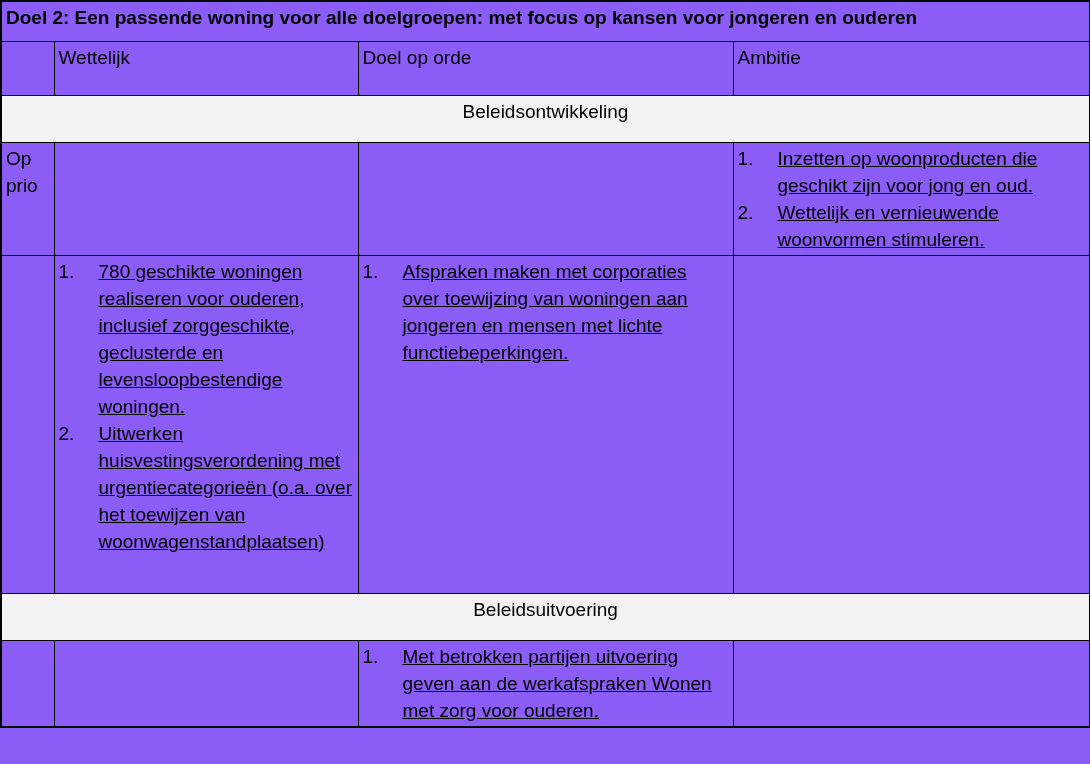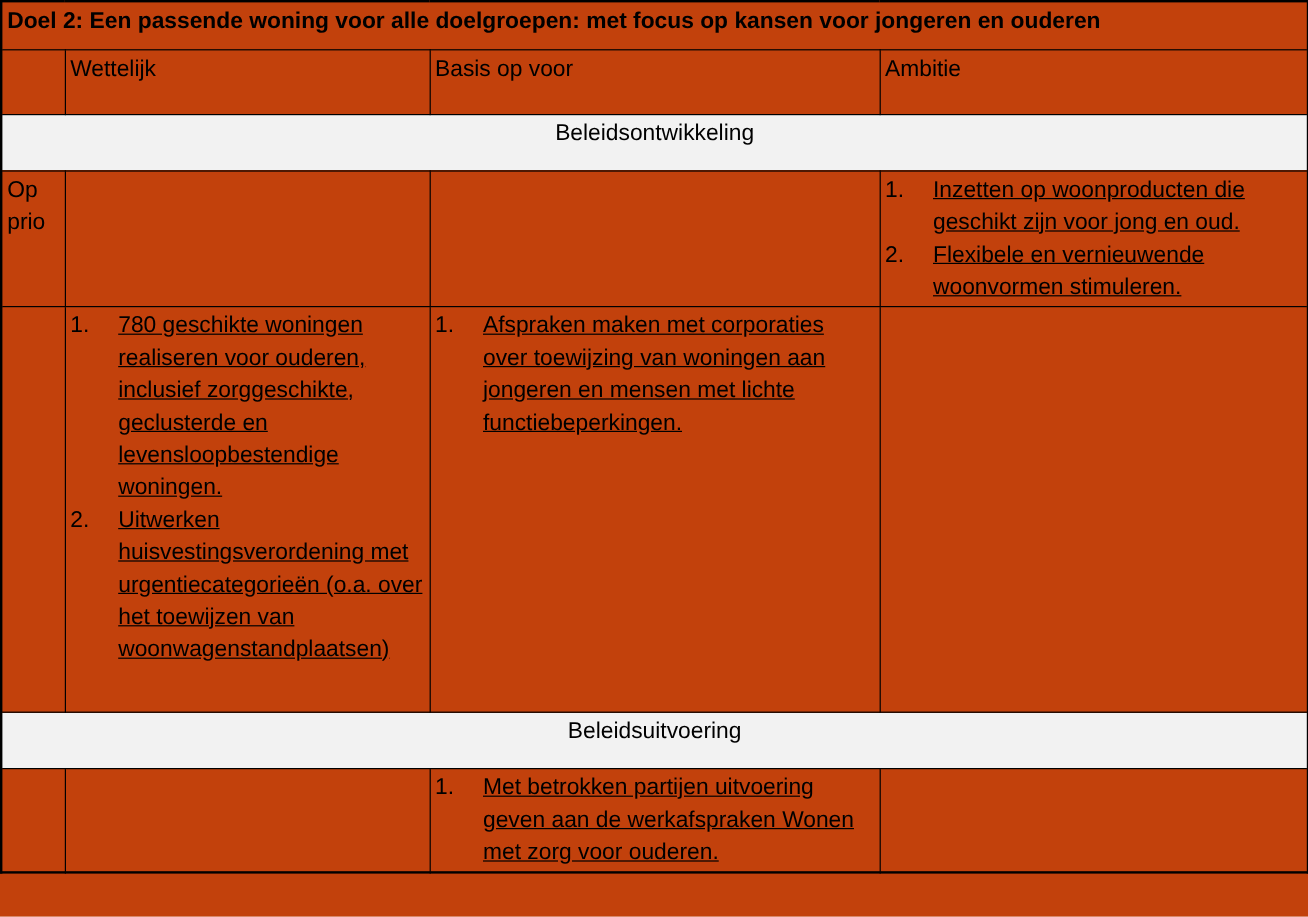--- a/index.html
+++ b/index.html
@@ -6,21 +6,21 @@
     margin: 0;
     padding: 0;
     background: #ffffff;
     color: #000000;
     font-family: "Liberation Sans", "DejaVu Sans", sans-serif;
   }
   .page {
     width: 1090px;
     height: 764px;
     overflow: hidden;
-    background: #c2410c;
+    background: #8b5cf6;
     box-sizing: border-box;
   }
   table.policy {
     width: 1089px;
     border-collapse: collapse;
     table-layout: fixed;
     border: 2px solid #000000;
   }
   table.policy td {
     border: 1px solid #000000;
@@ -81,40 +81,40 @@
     </colgroup>
 
     <tbody>
         <tr class="r-title">
       <td colspan="4" class="title-cell">Doel 2: Een passende woning voor alle doelgroepen: met focus op kansen voor jongeren en ouderen</td>
     </tr>
 
     <tr class="r-header">
       <td></td>
       <td>Wettelijk</td>
-      <td>Basis op voor</td>
+      <td>Doel op orde</td>
       <td>Ambitie</td>
     </tr>
 
     <tr class="r-section">
       <td colspan="4" class="section-cell">Beleidsontwikkeling</td>
     </tr>
 
     <tr class="r-opprio">
       <td>Op prio</td>
       <td></td>
       <td></td>
       <td>
         <div class="li">
           <span class="num">1.</span>
           <span class="txt">Inzetten op woonproducten die geschikt zijn voor jong en oud.</span>
         </div>
         <div class="li">
           <span class="num">2.</span>
-          <span class="txt">Flexibele en vernieuwende woonvormen stimuleren.</span>
+          <span class="txt">Wettelijk en vernieuwende woonvormen stimuleren.</span>
         </div>
       </td>
     </tr>
 
 
     <tr class="r-body">
       <td></td>
       <td>
         <div class="li">
           <span class="num">1.</span>

